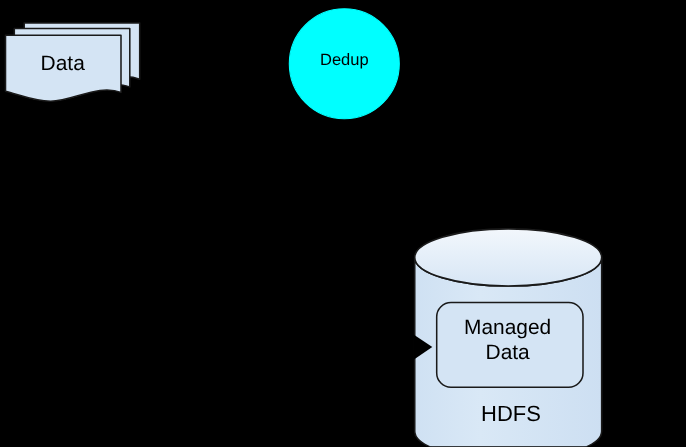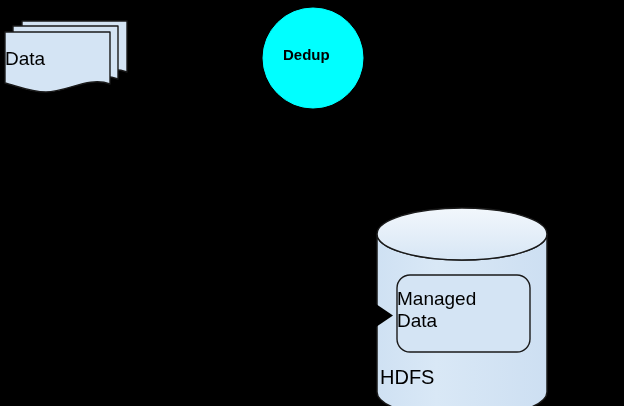--- a/index.html
+++ b/index.html
@@ -22,54 +22,53 @@
     position: absolute;
     left: 0;
     top: 0;
     width: 624px;
     height: 406px;
     display: block;
   }
   .node-label {
     position: absolute;
     color: #000000;
-    text-align: left;
+    text-align: center;
     line-height: 1.18;
     white-space: pre;
     pointer-events: none;
     user-select: none;
   }
   
   #data-label {
     left: 5px;
     top: 48px;
     width: 104px;
     font-size: 19px;
     font-weight: 400;
   }
   
   #dedup-label {
     left: 263px;
     top: 46px;
     width: 100px;
     font-size: 15px;
-    font-weight: 700;
-    margin-left: 20px;
+    font-weight: 400;
   }
   
   #managed-state-label {
     left: 397px;
     top: 288px;
     width: 129px;
     font-size: 19px;
     font-weight: 400;
   }
   
   #hdfs-label {
-    left: 380px;
+    left: 392px;
     top: 366px;
     width: 145px;
     font-size: 20px;
     font-weight: 400;
   }
 </style>
 </head>
 <body>
 
 <div id="canvas">

